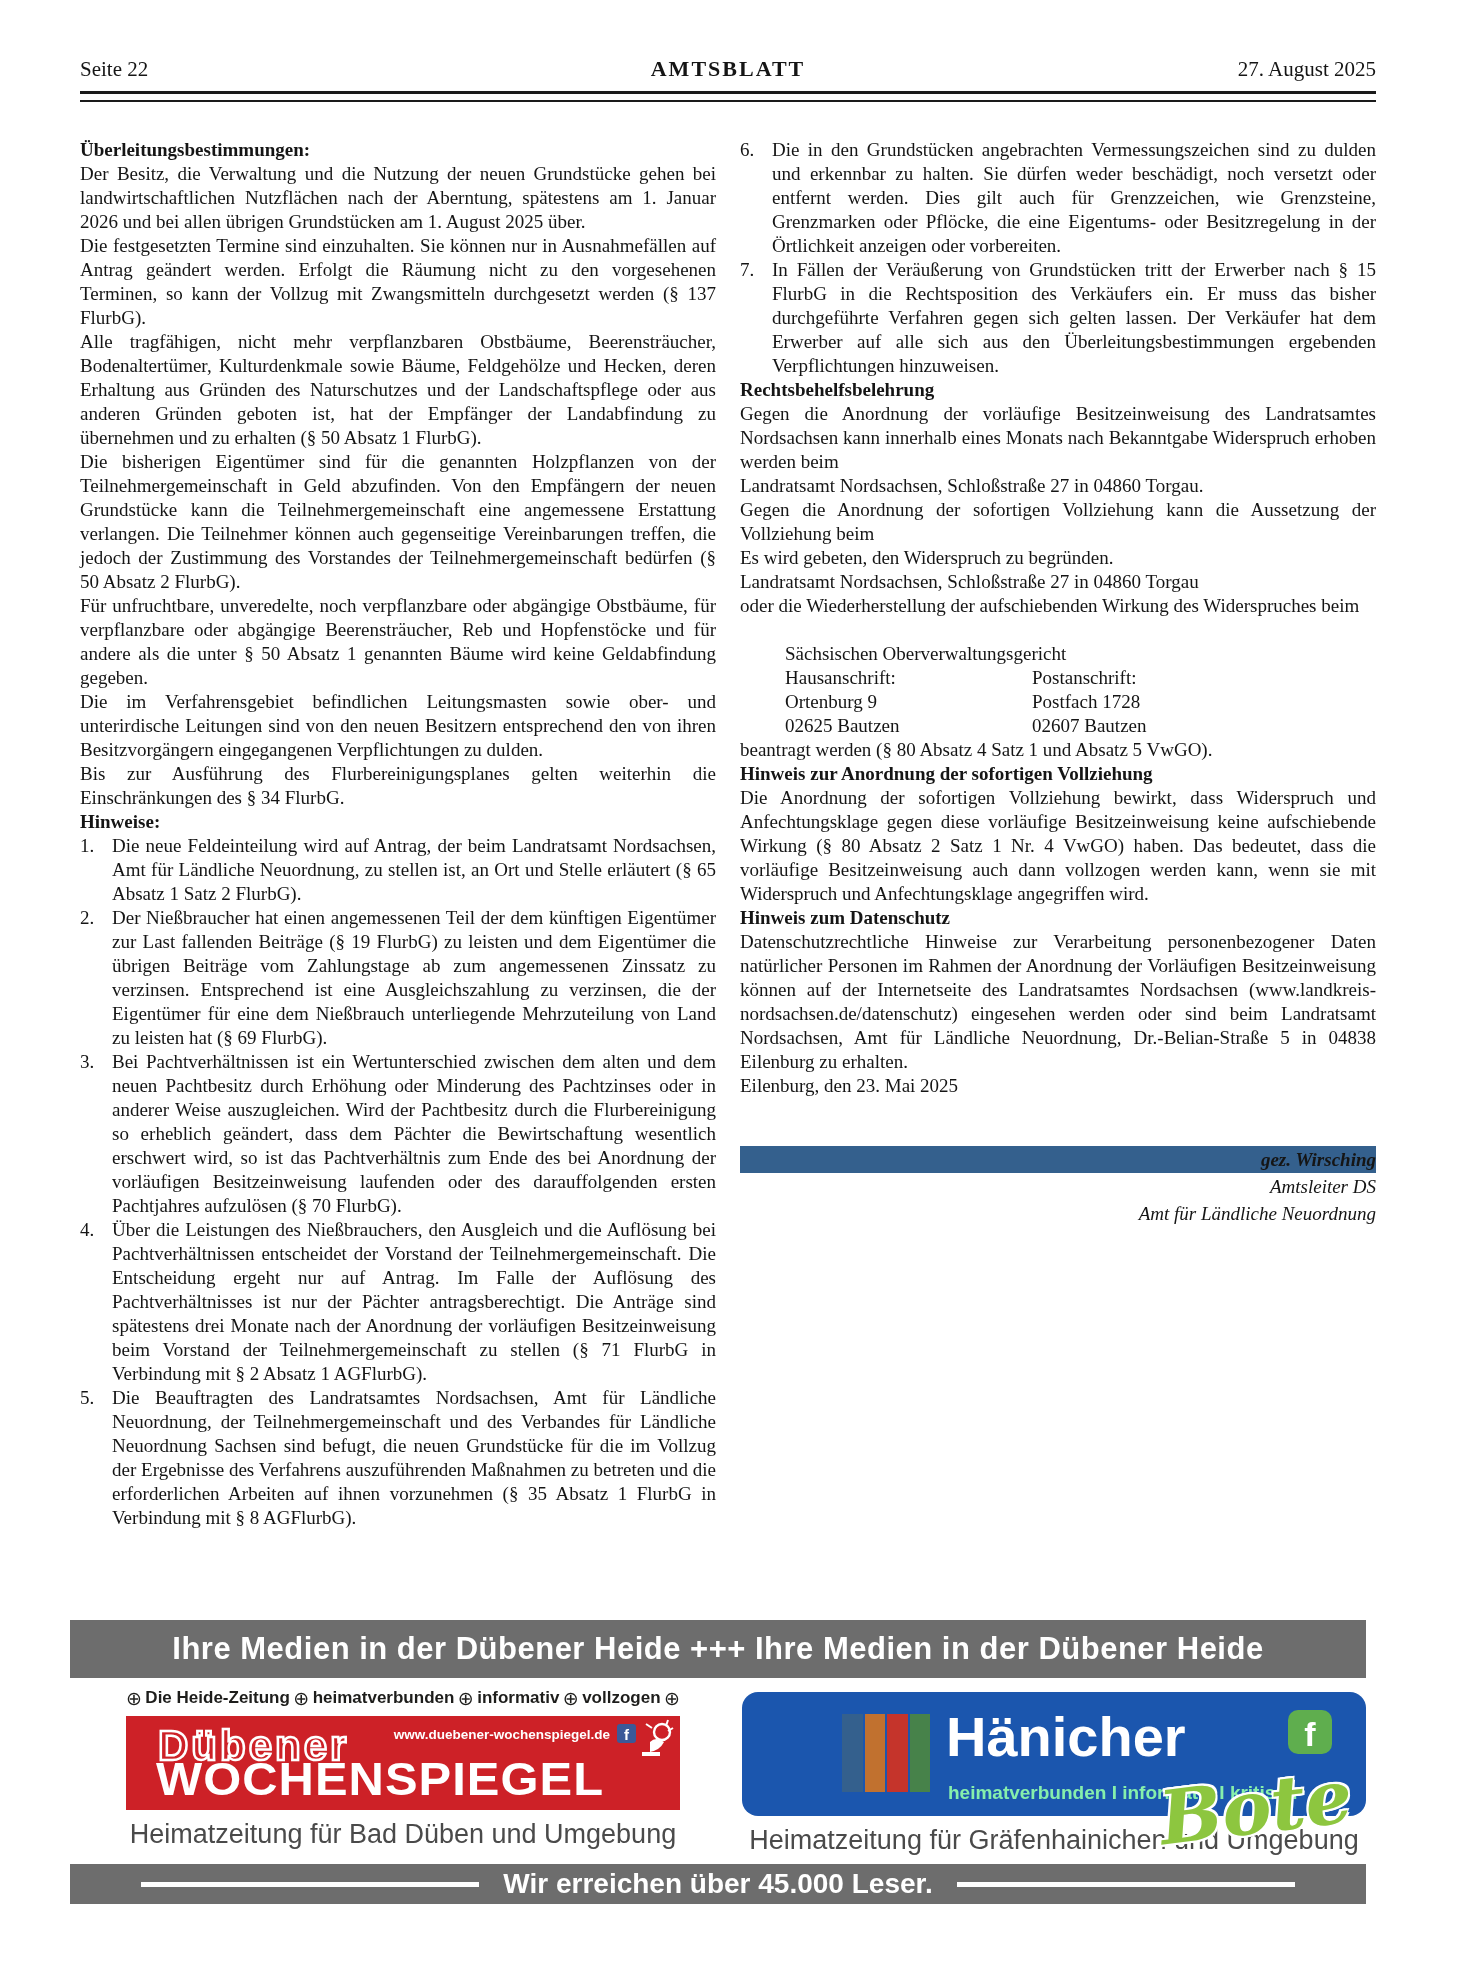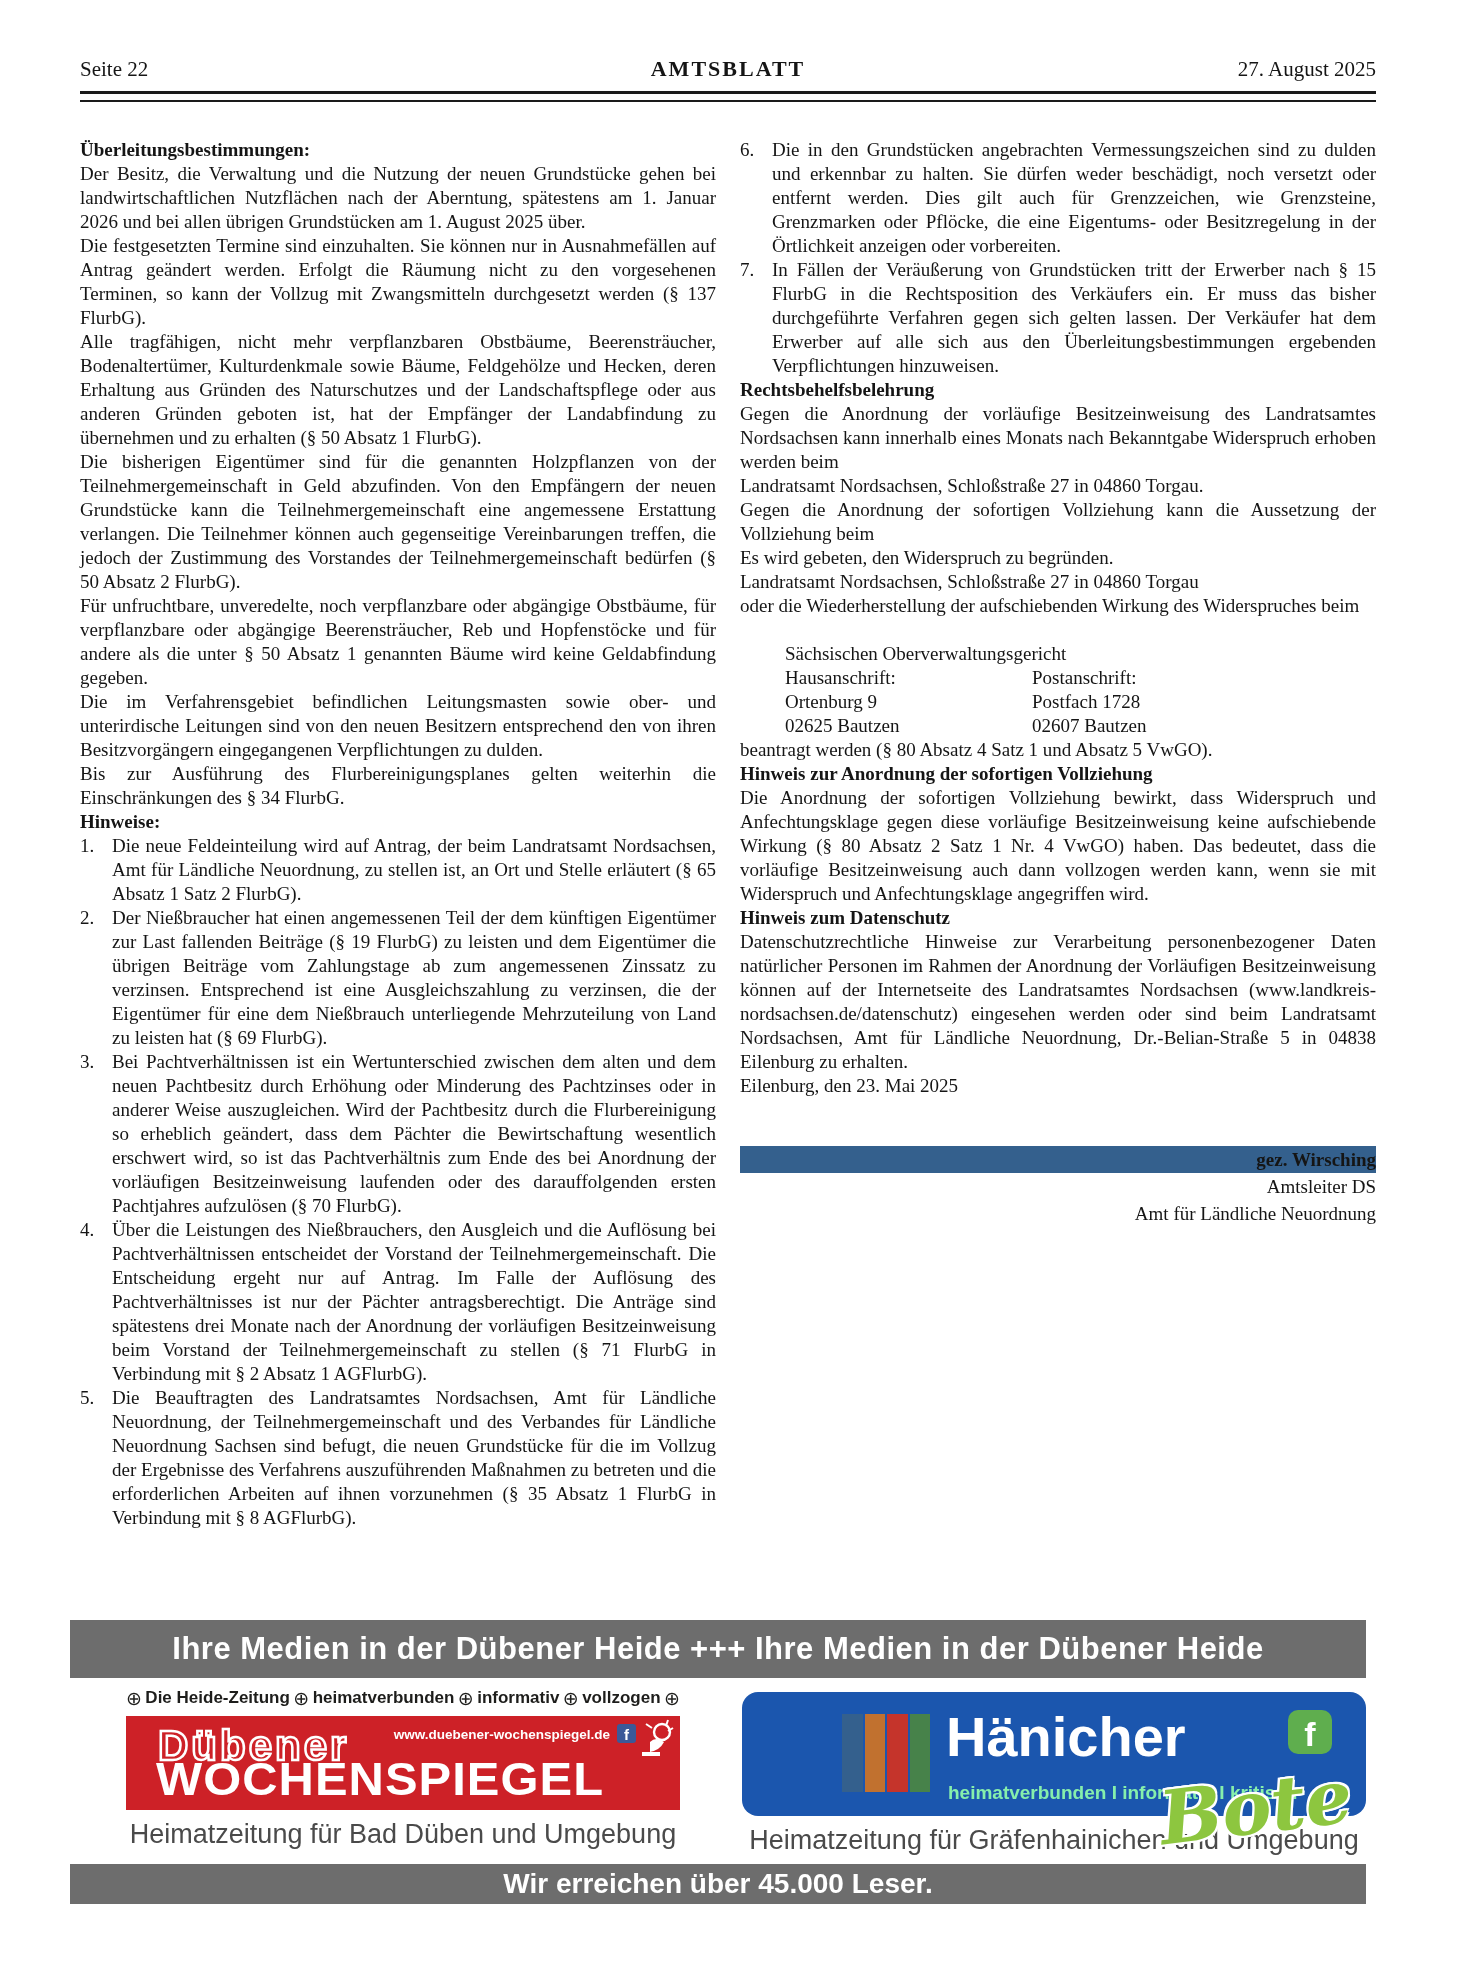--- a/index.html
+++ b/index.html
@@ -21,21 +21,21 @@
   .h-block{font-weight:bold;text-align:left;}
   .mb1{margin-bottom:24px;}
   .mt1{margin-top:24px;}
   .mt2{margin-top:48px;}
   ol.plain{list-style:none;margin:0;padding:0;}
   .li{display:flex;}
   .li .num{flex:0 0 32px;}
   .li .txt{flex:1;text-align:justify;}
   .indent{margin-left:45px;text-align:left;}
   .court-grid{display:grid;grid-template-columns:247px auto;text-align:left;}
-  .sig{ text-align:right;line-height:27px;}
+  .sig{ text-align:right;font-style:italic;line-height:27px;}
   .sig .s1{font-weight:bold;}
 
   
   .ads{position:absolute;left:70px;top:1620px;width:1296px;font-family:"Liberation Sans",sans-serif;}
   .banner{height:58px;background:#6d6d6d;color:#fff;display:flex;align-items:center;justify-content:center;
           font-weight:bold;font-size:31px;letter-spacing:0.5px;}
   .ads-row{position:relative;height:186px;}
   .ad-left{position:absolute;left:56px;top:8px;width:554px;}
   .tagline{display:flex;justify-content:space-between;align-items:center;font-weight:bold;font-size:17px;color:#1d1d1b;height:24px;margin-bottom:6px;}
   .cross{font-size:19px;font-weight:normal;}
@@ -53,21 +53,21 @@
   .stripes{position:absolute;left:100px;top:22px;width:88px;height:78px;display:flex;gap:2px;}
   .stripes i{flex:1;display:block;}
   .s1{background:#34608d;}.s2{background:#c1712f;}.s3{background:#c5342b;}.s4{background:#47824a;}
   .haenicher{position:absolute;left:204px;top:12px;font-size:56px;font-weight:800;color:#fff;letter-spacing:0px;}
   .haen-sub{position:absolute;left:206px;bottom:12px;font-size:19px;font-weight:bold;color:#86efac;}
   .bote{position:absolute;right:14px;bottom:-34px;font-family:"DejaVu Serif",serif;font-style:italic;font-weight:bold;
         font-size:74px;color:#8dc63f;transform:rotate(-7deg);
         text-shadow:2px 2px 0 #fff,-2px -2px 0 #fff,2px -2px 0 #fff,-2px 2px 0 #fff,0 2px 0 #fff,0 -2px 0 #fff;}
   .fb-green{position:absolute;right:34px;top:18px;width:44px;height:44px;background:#5fae4e;border-radius:10px;
             color:#fff;font-weight:bold;font-size:34px;display:flex;align-items:flex-end;justify-content:center;line-height:40px;}
-  .bottombar{height:40px;background:#6d6d6d;display:flex;align-items:center;justify-content:center;gap:24px;flex-direction:column;}
+  .bottombar{height:40px;background:#6d6d6d;display:flex;align-items:center;justify-content:center;gap:24px;}
   .bottombar .line{width:338px;height:5px;background:#fff;}
   .bottombar .bartext{color:#fff;font-weight:bold;font-size:28px;white-space:nowrap;}
 </style>
 </head>
 <body>
 
 <div class="page">
   <div class="content">
 
     <div class="hdr">

